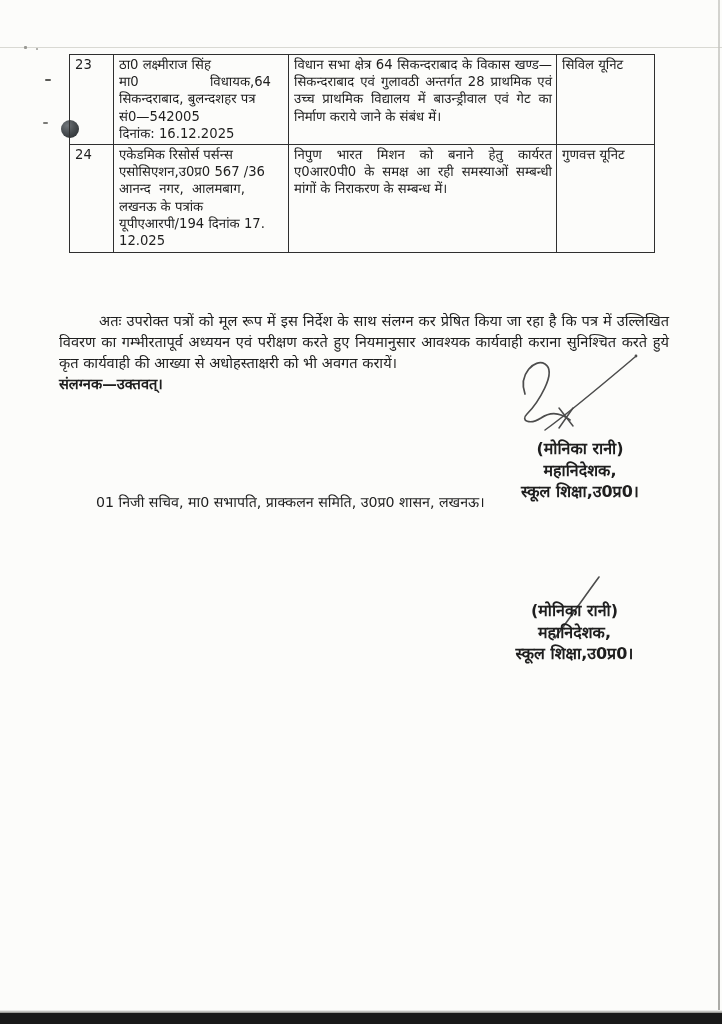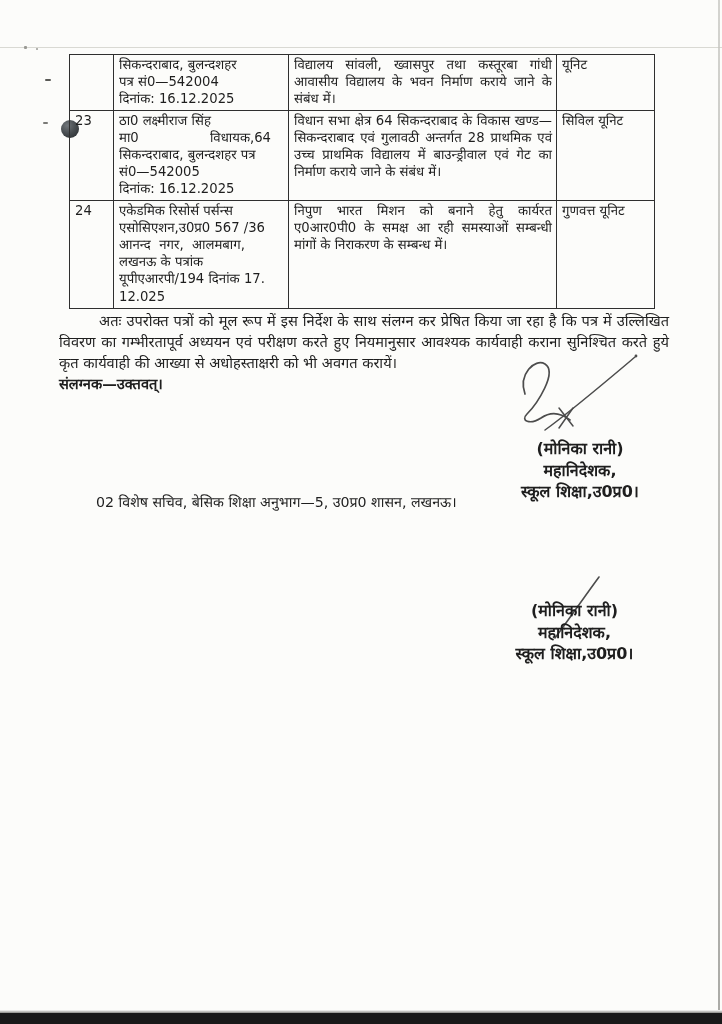--- a/index.html
+++ b/index.html
@@ -68,28 +68,20 @@
 <div class="abs speck" style="left:43px;top:122px;width:5px;height:2px;background:#7a7a76;"></div>
 
 <table class="doc-table">
   <colgroup>
     <col style="width:44px">
       <col style="width:175px">
       <col style="width:268px">
       <col style="width:98px">
   </colgroup>
   <tbody>
-      <tr style="height:54px;">
-    <td class="serial"></td>
-    <td class="sender">सिकन्दराबाद, बुलन्दशहर
-पत्र सं0—542004
-दिनांक: 16.12.2025</td>
-    <td class="subject">विद्यालय सांवली, ख्वासपुर तथा कस्तूरबा गांधी आवासीय विद्यालय के भवन निर्माण कराये जाने के संबंध में।</td>
-    <td class="unit">यूनिट</td>
-  </tr>
   <tr style="height:84px;">
     <td class="serial">23</td>
     <td class="sender">ठा0 लक्ष्मीराज सिंह
 मा0                 विधायक,64
 सिकन्दराबाद, बुलन्दशहर पत्र
 सं0—542005
 दिनांक: 16.12.2025</td>
     <td class="subject">विधान सभा क्षेत्र 64 सिकन्दराबाद के विकास खण्ड—सिकन्दराबाद एवं गुलावठी अन्तर्गत 28 प्राथमिक एवं उच्च प्राथमिक विद्यालय में बाउन्ड्रीवाल एवं गेट का निर्माण कराये जाने के संबंध में।</td>
     <td class="unit">सिविल यूनिट</td>
   </tr>
@@ -118,21 +110,21 @@
   <path class="sig-svg" stroke-width="1.5" d="M30,80 C55,62 88,34 120,7"></path>
   <circle cx="121" cy="6" r="1.4" fill="#4c4c4c" stroke="none"></circle>
 </svg>
 <div class="abs sig-block sig1-text">
   <div>(मोनिका रानी)</div>
   <div>महानिदेशक,</div>
   <div>स्कूल शिक्षा,उ0प्र0।</div>
 </div>
 
 <div class="abs endorsement">
-  <div class="copy">02  विशेष सचिव, बेसिक शिक्षा अनुभाग—5, उ0प्र0 शासन, लखनऊ।</div>
+  <div class="copy">01  निजी सचिव, मा0 सभापति, प्राक्कलन समिति, उ0प्र0 शासन, लखनऊ।</div>
 </div>
 
 <svg class="abs" style="left:545px;top:572px;" width="62" height="70" viewBox="0 0 62 70">
   <path class="sig-svg" stroke-width="1.6" d="M10,66 C22,50 40,24 54,5"></path>
 </svg>
 <div class="abs sig-block sig2-text">
   <div>(मोनिका रानी)</div>
   <div>महानिदेशक,</div>
   <div>स्कूल शिक्षा,उ0प्र0।</div>
 </div>

